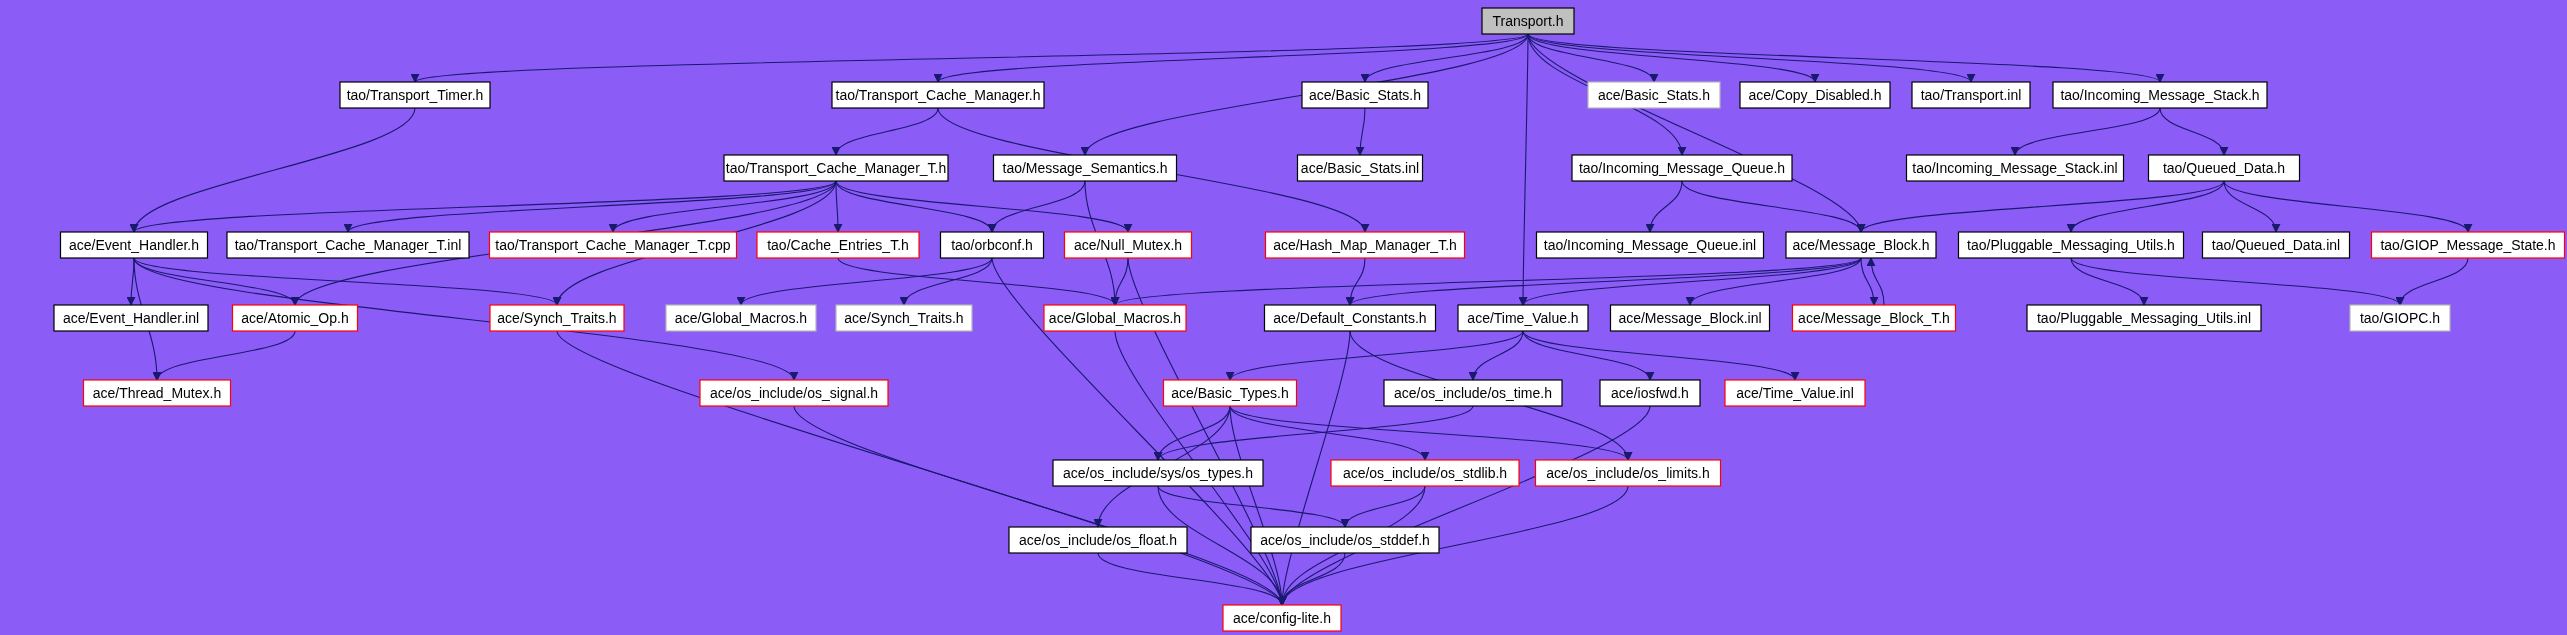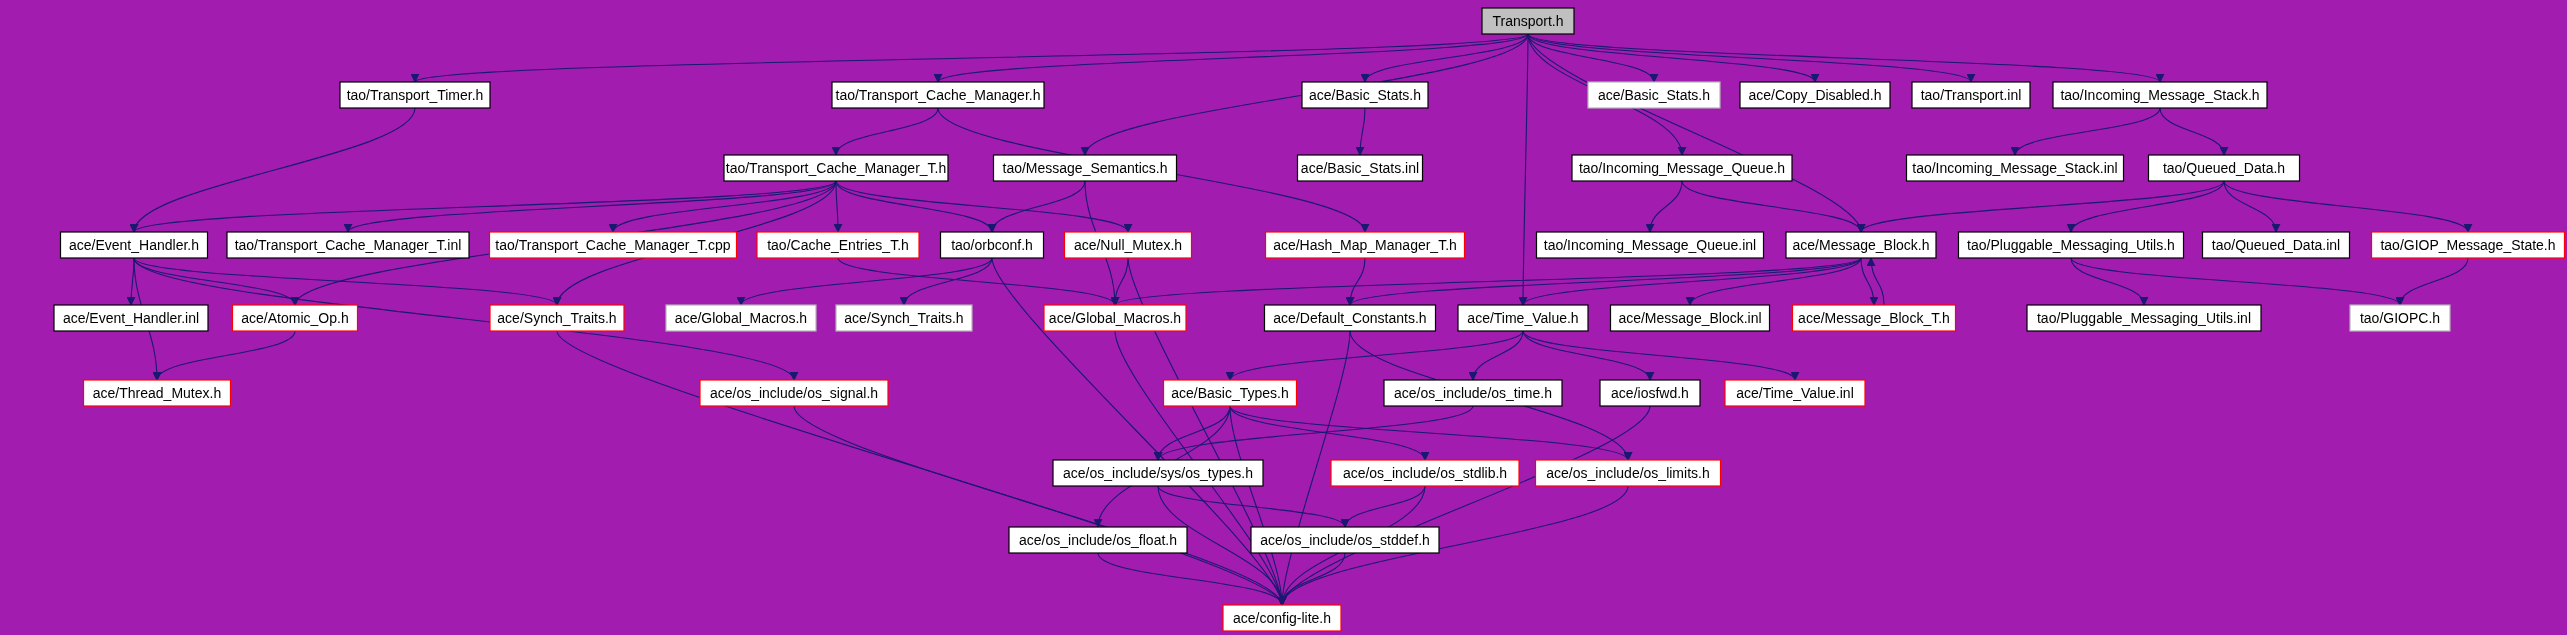--- a/index.html
+++ b/index.html
@@ -4,21 +4,21 @@
 <style>
   html, body {
     margin: 0;
     padding: 0;
     background: #ffffff;
   }
   #stage {
     position: relative;
     width: 2567px;
     height: 635px;
-    background: #a21caf;
+    background: #8b5cf6;
     outline: 1px solid #b8b8b8;
     font-family: "Liberation Sans", sans-serif;
   }
   svg { display: block; }
   .node-rect { fill: #ffffff; stroke-width: 1.2; }
   .node-rect.black { stroke: #000000; }
   .node-rect.red   { stroke: #ff0000; }
   .node-rect.gray  { stroke: #b4b4b4; }
   .node-rect.root  { stroke: #000000; fill: #c0c0c0; }
   .node-label {

